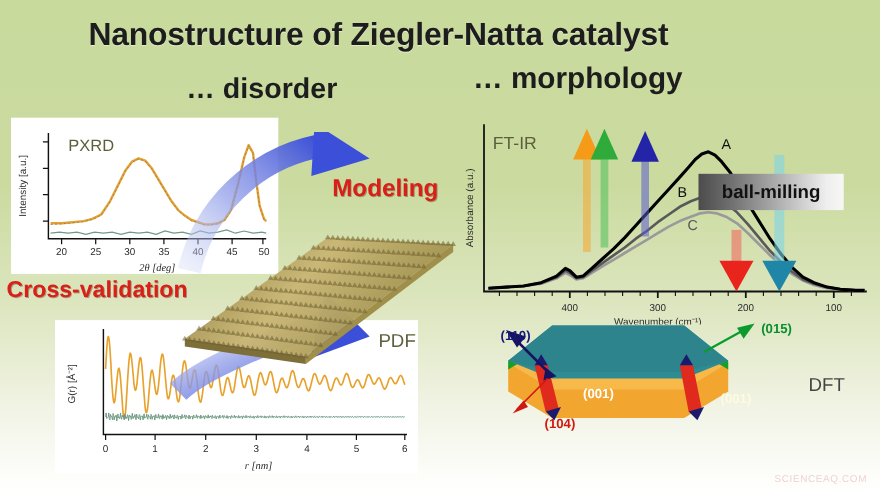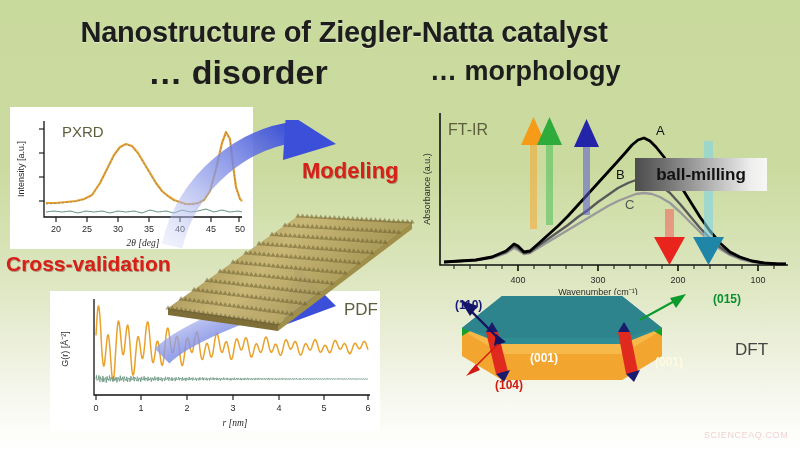--- a/index.html
+++ b/index.html
@@ -13,22 +13,22 @@
     background:linear-gradient(to bottom,#c9da9d 0%,#cbdba0 38%,#dde6c0 62%,#f1f3e4 82%,#fdfdfa 96%,#ffffff 100%);
   }
 
   
   .title-main{
     position:absolute;left:0;top:16px;width:688px;text-align:center;
     font-size:29px;font-weight:bold;color:#1d1d1d;letter-spacing:-0.2px;
     text-shadow:0 1px 0 rgba(255,255,255,.45);
   }
   .title-sub-left{
-    position:absolute;left:108px;top:53px;width:260px;text-align:center;
-    font-size:34px;font-weight:bold;color:#1d1d1d;
+    position:absolute;left:108px;top:65px;width:260px;text-align:center;
+    font-size:26px;font-weight:bold;color:#1d1d1d;
   }
   .title-sub-right{
     position:absolute;left:430px;top:56px;width:280px;text-align:left;
     font-size:27px;font-weight:bold;color:#1d1d1d;
   }
 
   
   .panel{position:absolute;background:#ffffff;}
   #pxrd-panel{left:10px;top:107px;width:243px;height:142px;}
   #pdf-panel{left:50px;top:291px;width:330px;height:140px;}
@@ -54,21 +54,21 @@
     position:absolute;left:635px;top:158px;width:132px;height:33px;
     background:linear-gradient(to right,#4c4c4c 0%,#6f6f6f 22%,#b9b9b9 60%,#eeeeee 88%,#f7f7f5 100%);
     display:flex;align-items:center;justify-content:center;
   }
   #ballmill-badge span{font-size:17px;font-weight:bold;color:#111;}
 
   #dft-tag{position:absolute;left:735px;top:340px;font-size:17px;color:#444;}
 
   .miller{position:absolute;font-size:12px;font-weight:bold;}
   #m110{left:455px;top:298px;color:#17177a;}
-  #m015{left:692px;top:292px;color:#0a8f2e;margin-left:21px;}
+  #m015{left:692px;top:292px;color:#0a8f2e;}
   #m001{left:530px;top:312px;color:#ffffff;margin-top:39px;}
   #m012{left:655px;top:355px;color:#fffbe0;}
   #m104{left:495px;top:378px;color:#d2190f;}
 
   #watermark{
     position:absolute;left:704px;top:430px;font-size:9px;
     color:#f0d2d2;letter-spacing:.6px;
   }
 </style>
 </head>

